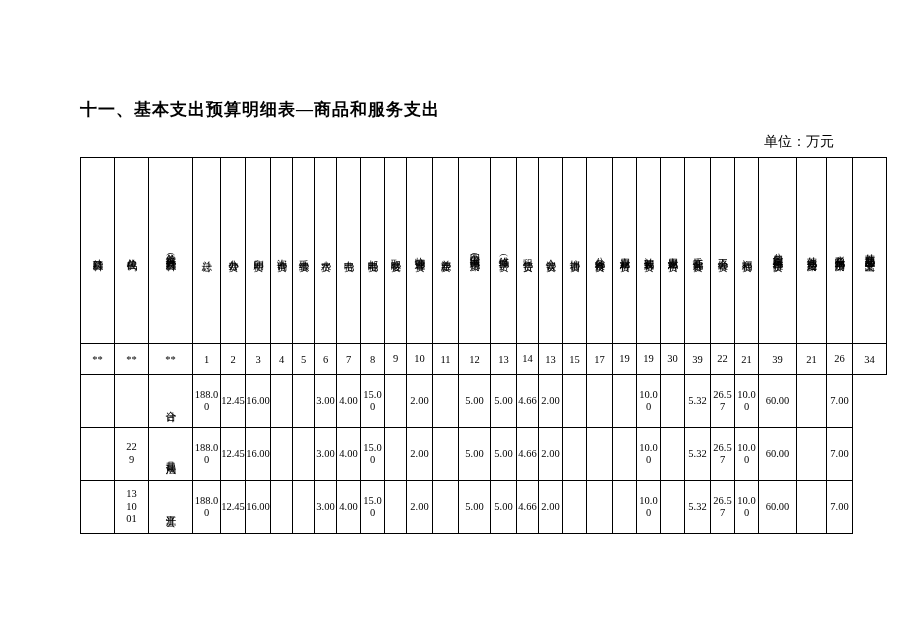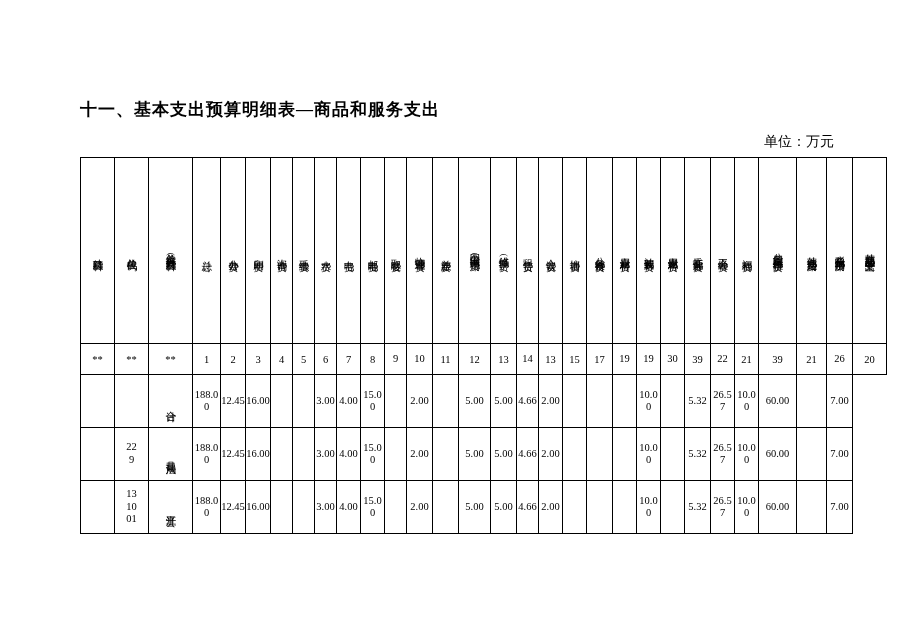--- a/index.html
+++ b/index.html
@@ -207,21 +207,21 @@
           <td>17</td>
           <td class="twoline"><span class="codecell">19</span></td>
           <td class="twoline"><span class="codecell">19</span></td>
           <td class="twoline"><span class="codecell">30</span></td>
           <td>39</td>
           <td class="twoline"><span class="codecell">22</span></td>
           <td>21</td>
           <td>39</td>
           <td>21</td>
           <td class="twoline"><span class="codecell">26</span></td>
-          <td>20</td>
+          <td>34</td>
         </tr>
 
         <tr class="datarow">
           <td></td>
           <td><span class="codecell"></span></td>
           <td><span class="namecell">合计</span></td>
           <td class="val">188.00</td>
           <td class="val">12.45</td>
           <td class="val">16.00</td>
           <td class="val"></td>

